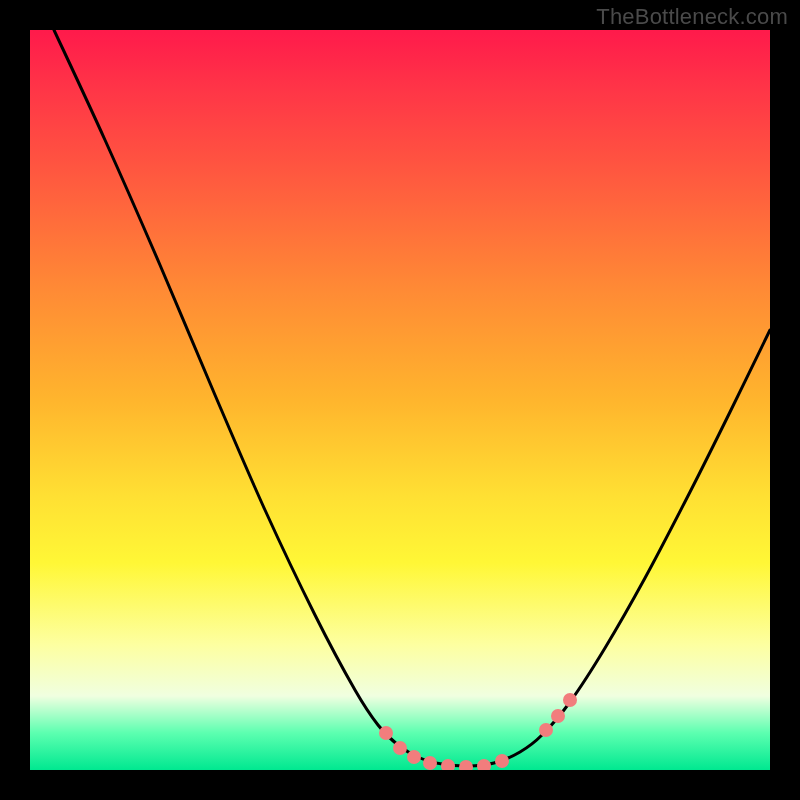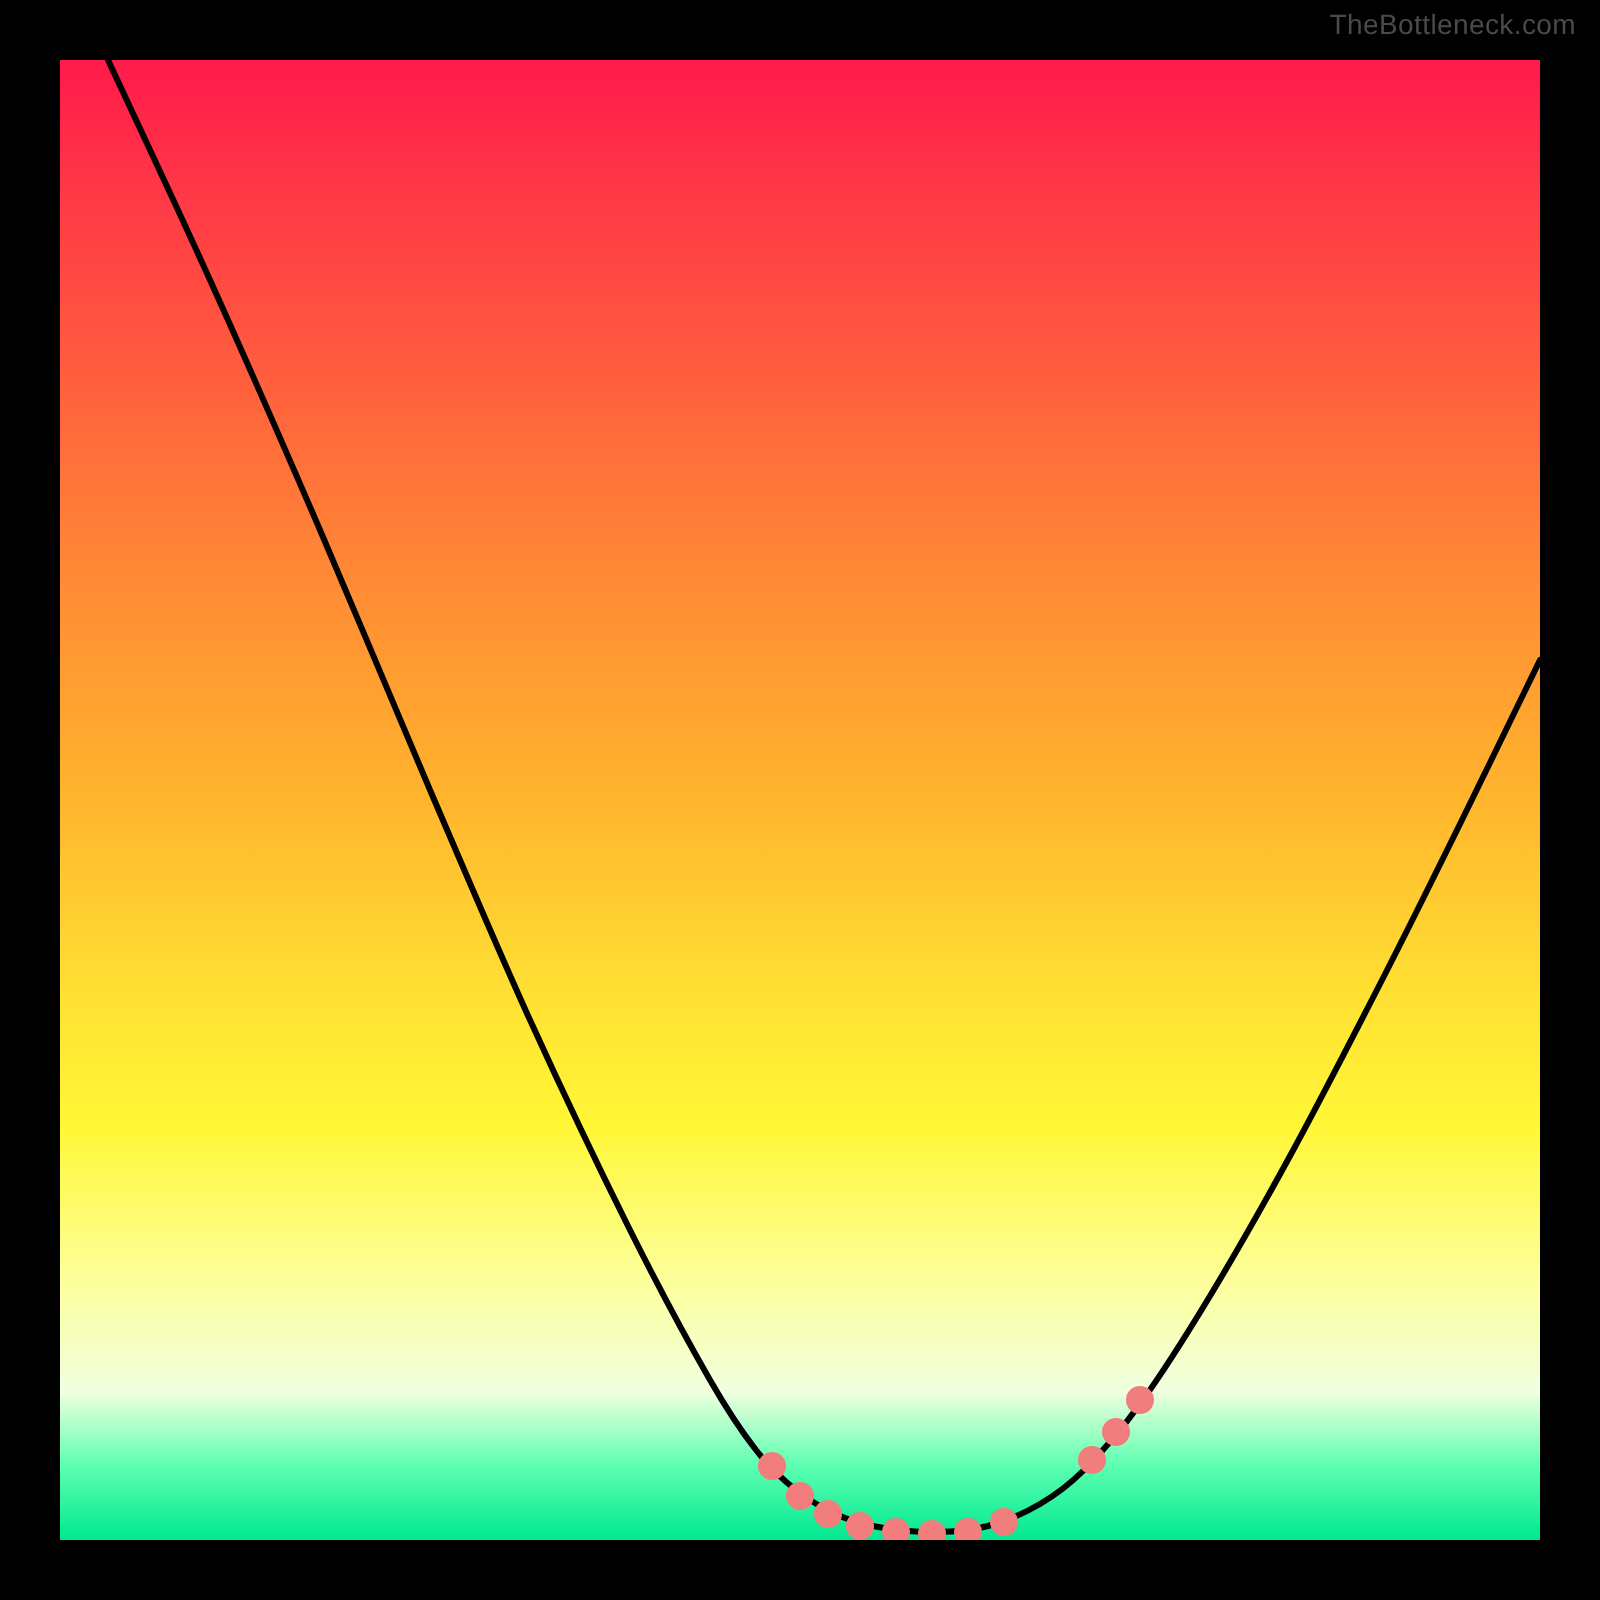--- a/index.html
+++ b/index.html
@@ -53,21 +53,21 @@
     left: 0;
     top: 0;
     width: 100%;
     height: 100%;
   }
   .watermark {
     position: absolute;
     top: 4px;
     right: 12px;
     color: #4a4a4a;
-    font-size: 14px;
+    font-size: 22px;
     font-weight: 500;
     letter-spacing: 0.2px;
     margin-left: 29px;
   }
 </style>
 </head>
 <body>
 
 <div class="frame">
 

